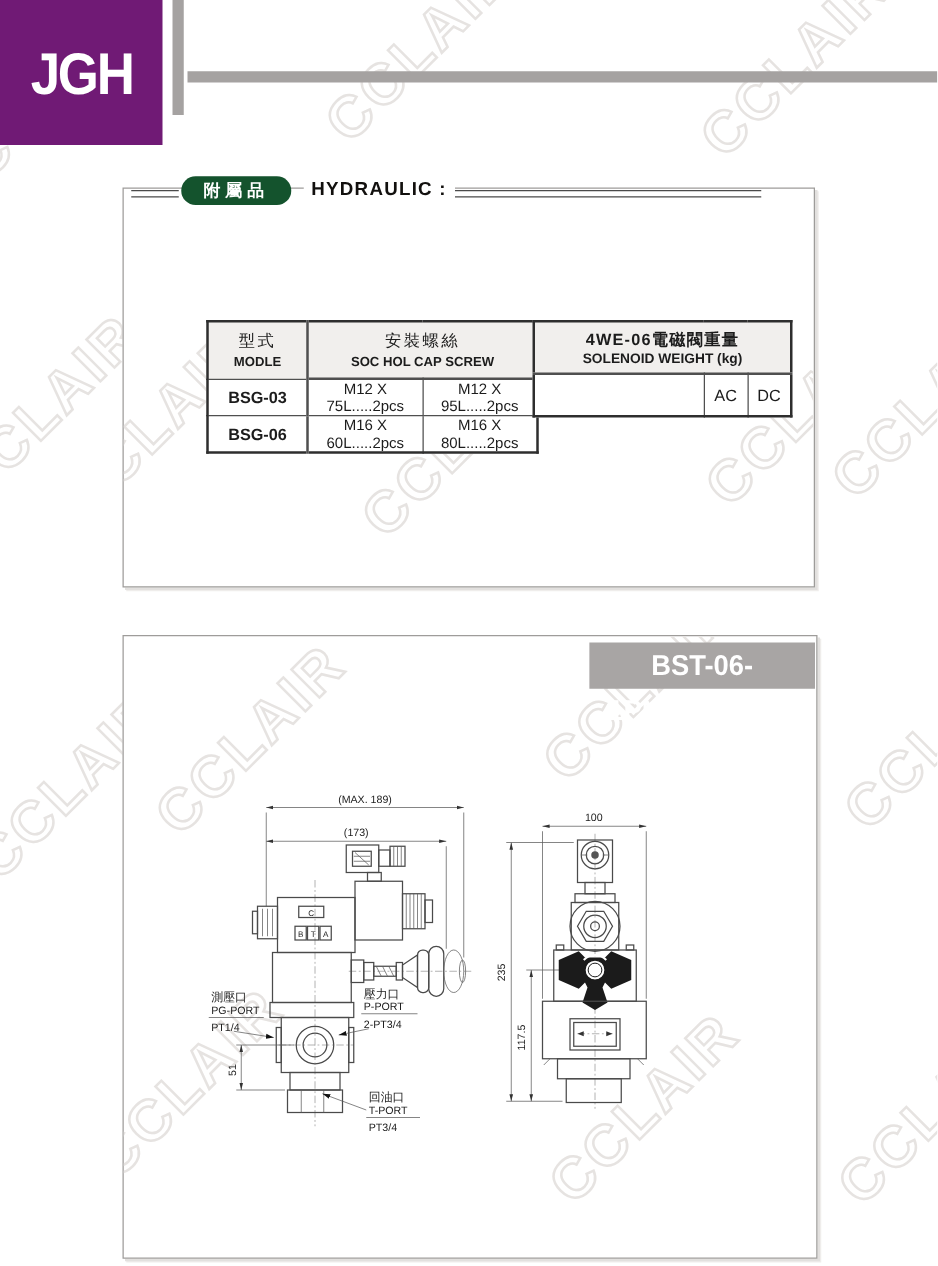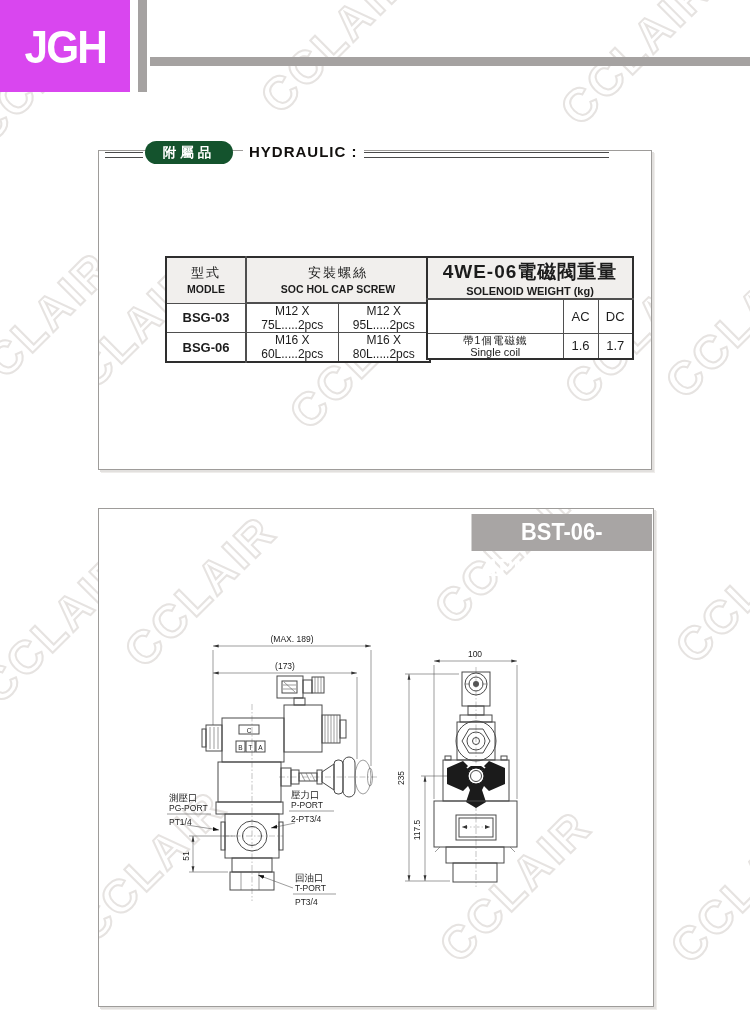--- a/index.html
+++ b/index.html
@@ -5,21 +5,21 @@
   html,body{margin:0;padding:0;background:#ffffff;}
   .page{position:relative;width:750px;height:1013px;background:#fff;overflow:hidden;
         font-family:"Liberation Sans",sans-serif;}
 
   
   .wm{position:absolute;font-weight:700;font-size:46px;letter-spacing:3px;white-space:nowrap;
       color:transparent;-webkit-text-stroke:2px #e6e3e1;transform:rotate(-45deg);
       pointer-events:none;z-index:1;}
 
   
-  .logo{position:absolute;left:0;top:0;width:130px;height:92px;background:#d946ef;z-index:2;
+  .logo{position:absolute;left:0;top:0;width:130px;height:116px;background:#701a75;z-index:2;
         display:flex;align-items:center;justify-content:center;}
   .logo span{color:#fff;font-size:47px;font-weight:800;letter-spacing:-2px;transform:scaleX(.9);}
   .hstripe{position:absolute;left:138px;top:0;width:9px;height:92px;background:#a5a2a1;z-index:2;}
   .company-zh{position:absolute;left:157px;top:24px;font-size:22px;font-weight:600;color:#35302e;
         letter-spacing:3px;z-index:2;}
   .hbar{position:absolute;left:150px;top:57px;width:600px;height:9px;background:#a5a2a1;z-index:2;}
   .company-en{position:absolute;left:157px;top:70px;font-size:12.5px;font-weight:700;color:#4c4846;z-index:2;}
 
   
   .panel{position:absolute;background:#fff;border:1px solid #9e9c9a;
@@ -49,21 +49,21 @@
   #screwTable .rrow td{height:25px;}
   #screwTable .model{font-weight:700;font-size:13px;}
   .zh-s{font-size:13px;letter-spacing:2px;}
   .en-s{font-size:10.5px;font-weight:700;letter-spacing:0;margin-top:42px;}
   #weightTable{left:327px;top:105px;}
   #weightTable .titlecell{height:40px;}
   #weightTable .acdc{height:34px;font-size:13px;font-weight:400;}
   #weightTable .wrow td{height:24px;font-size:13px;}
   .wt-zh{font-size:10.5px;letter-spacing:1px;display:block;line-height:1.15;}
   .wt-en{font-size:11px;display:block;line-height:1.15;}
-  .wt-title-zh{font-size:19px;font-weight:700;letter-spacing:1px;display:block;}
+  .wt-title-zh{font-size:13px;font-weight:700;letter-spacing:1px;display:block;}
   .wt-title-en{font-size:11px;font-weight:700;display:block;}
 
   
   .banner{position:absolute;right:1px;top:5px;width:190px;height:37px;background:#a8a5a4;
           color:#fff;font-size:23px;font-weight:700;text-align:center;line-height:36px;
           transform:scaleX(.95);transform-origin:100% 50%;z-index:4;}
 
   
   .drw{position:absolute;left:0;top:0;z-index:3;}
   .ln{stroke:#4a4a4a;fill:none;stroke-width:1;}
@@ -142,28 +142,20 @@
           <td class="thead titlecell" colspan="3" style="border-bottom-width:2px;">
             <span class="wt-title-zh">4WE-06電磁閥重量</span>
             <span class="wt-title-en">SOLENOID WEIGHT  (kg)</span>
           </td>
         </tr>
         <tr class="acdc">
           <td></td>
           <td>AC</td>
           <td>DC</td>
         </tr>
-        <tr class="wrow">
-          <td>
-            <span class="wt-zh">帶1個電磁鐵</span>
-            <span class="wt-en">Single coil</span>
-          </td>
-          <td>1.6</td>
-          <td>1.7</td>
-        </tr>
       </tbody>
         </table>
     </div>
 
     <div class="dline l"></div>
     <div class="dline r"></div>
     <div class="badge">附屬品</div>
     <div class="attach-label">HYDRAULIC :</div>
   </div>
 

